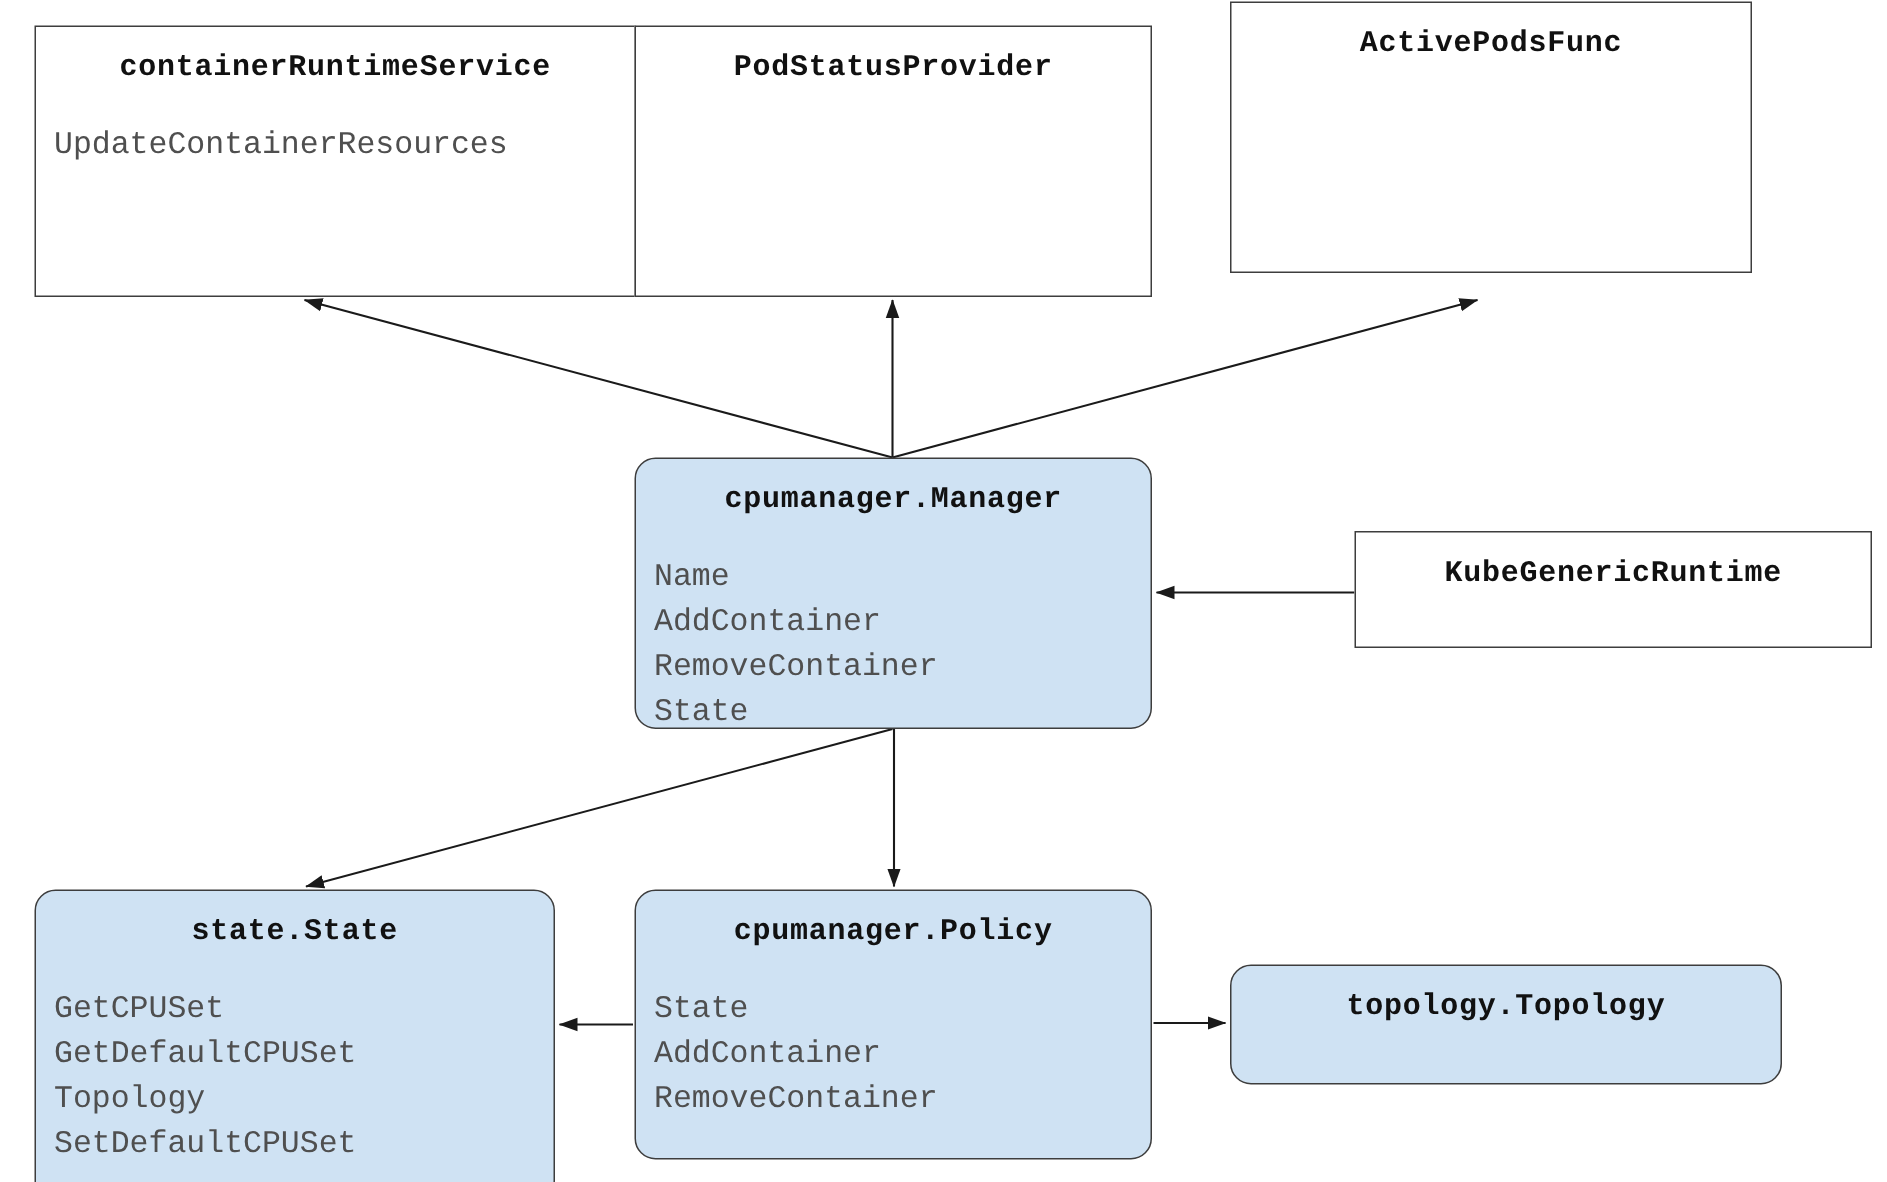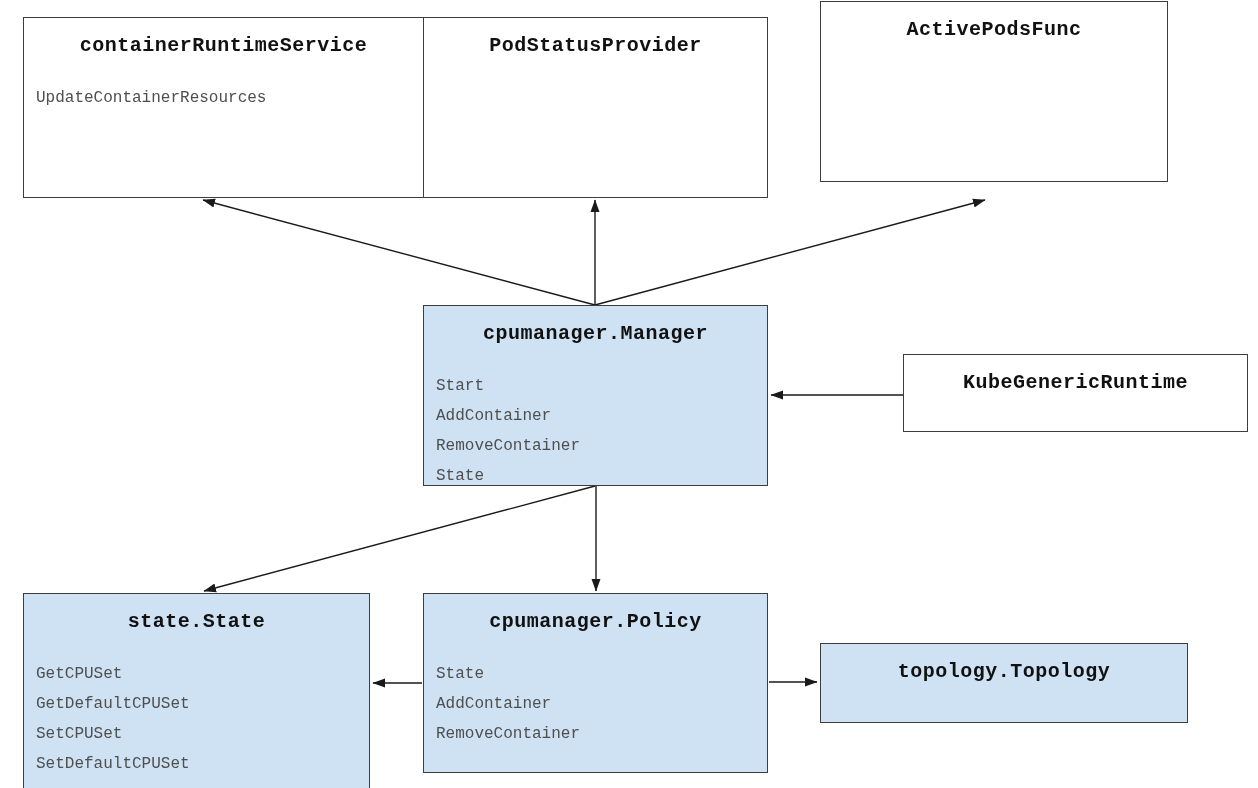--- a/index.html
+++ b/index.html
@@ -33,35 +33,36 @@
   }
   .box {
     position: absolute;
     box-sizing: border-box;
     border: 1px solid var(--border, #3d3d3d);
     background: var(--plain-fill, #ffffff);
     padding: 15px 12px 0 12px;
   }
   .box.blue {
     background: var(--highlight-fill, #cfe2f3);
+    border-radius: 14px;
   }
   .box-title {
     text-align: center;
     font-weight: bold;
     font-size: 20px;
     line-height: 26px;
     color: var(--title-text, #111111);
     letter-spacing: 0.5px;
     white-space: nowrap;
   }
   .box-methods {
     margin-top: 24px;
   }
   .method {
-    font-size: 16px;
+    font-size: 21px;
     line-height: 30px;
     color: var(--method-text, #4f4f4f);
     white-space: nowrap;
   }
 </style>
 </head>
 <body>
 
 <div class="canvas">
 
@@ -92,37 +93,37 @@
     <div class="box-title">PodStatusProvider</div>
   </div>
 
   <div class="box plain" style="left:820px; top:1px; width:348px; height:181px;">
     <div class="box-title">ActivePodsFunc</div>
   </div>
 
   <div class="box blue" style="left:423px; top:305px; width:345px; height:181px;">
     <div class="box-title">cpumanager.Manager</div>
     <div class="box-methods">
-      <div class="method">Start</div>
+      <div class="method">Name</div>
       <div class="method">AddContainer</div>
       <div class="method">RemoveContainer</div>
       <div class="method">State</div>
     </div>
   </div>
 
   <div class="box plain" style="left:903px; top:354px; width:345px; height:78px;">
     <div class="box-title">KubeGenericRuntime</div>
   </div>
 
   <div class="box blue" style="left:23px; top:593px; width:347px; height:208px;">
     <div class="box-title">state.State</div>
     <div class="box-methods">
       <div class="method">GetCPUSet</div>
       <div class="method">GetDefaultCPUSet</div>
-      <div class="method">SetCPUSet</div>
+      <div class="method">Topology</div>
       <div class="method">SetDefaultCPUSet</div>
     </div>
   </div>
 
   <div class="box blue" style="left:423px; top:593px; width:345px; height:180px;">
     <div class="box-title">cpumanager.Policy</div>
     <div class="box-methods">
       <div class="method">State</div>
       <div class="method">AddContainer</div>
       <div class="method">RemoveContainer</div>

